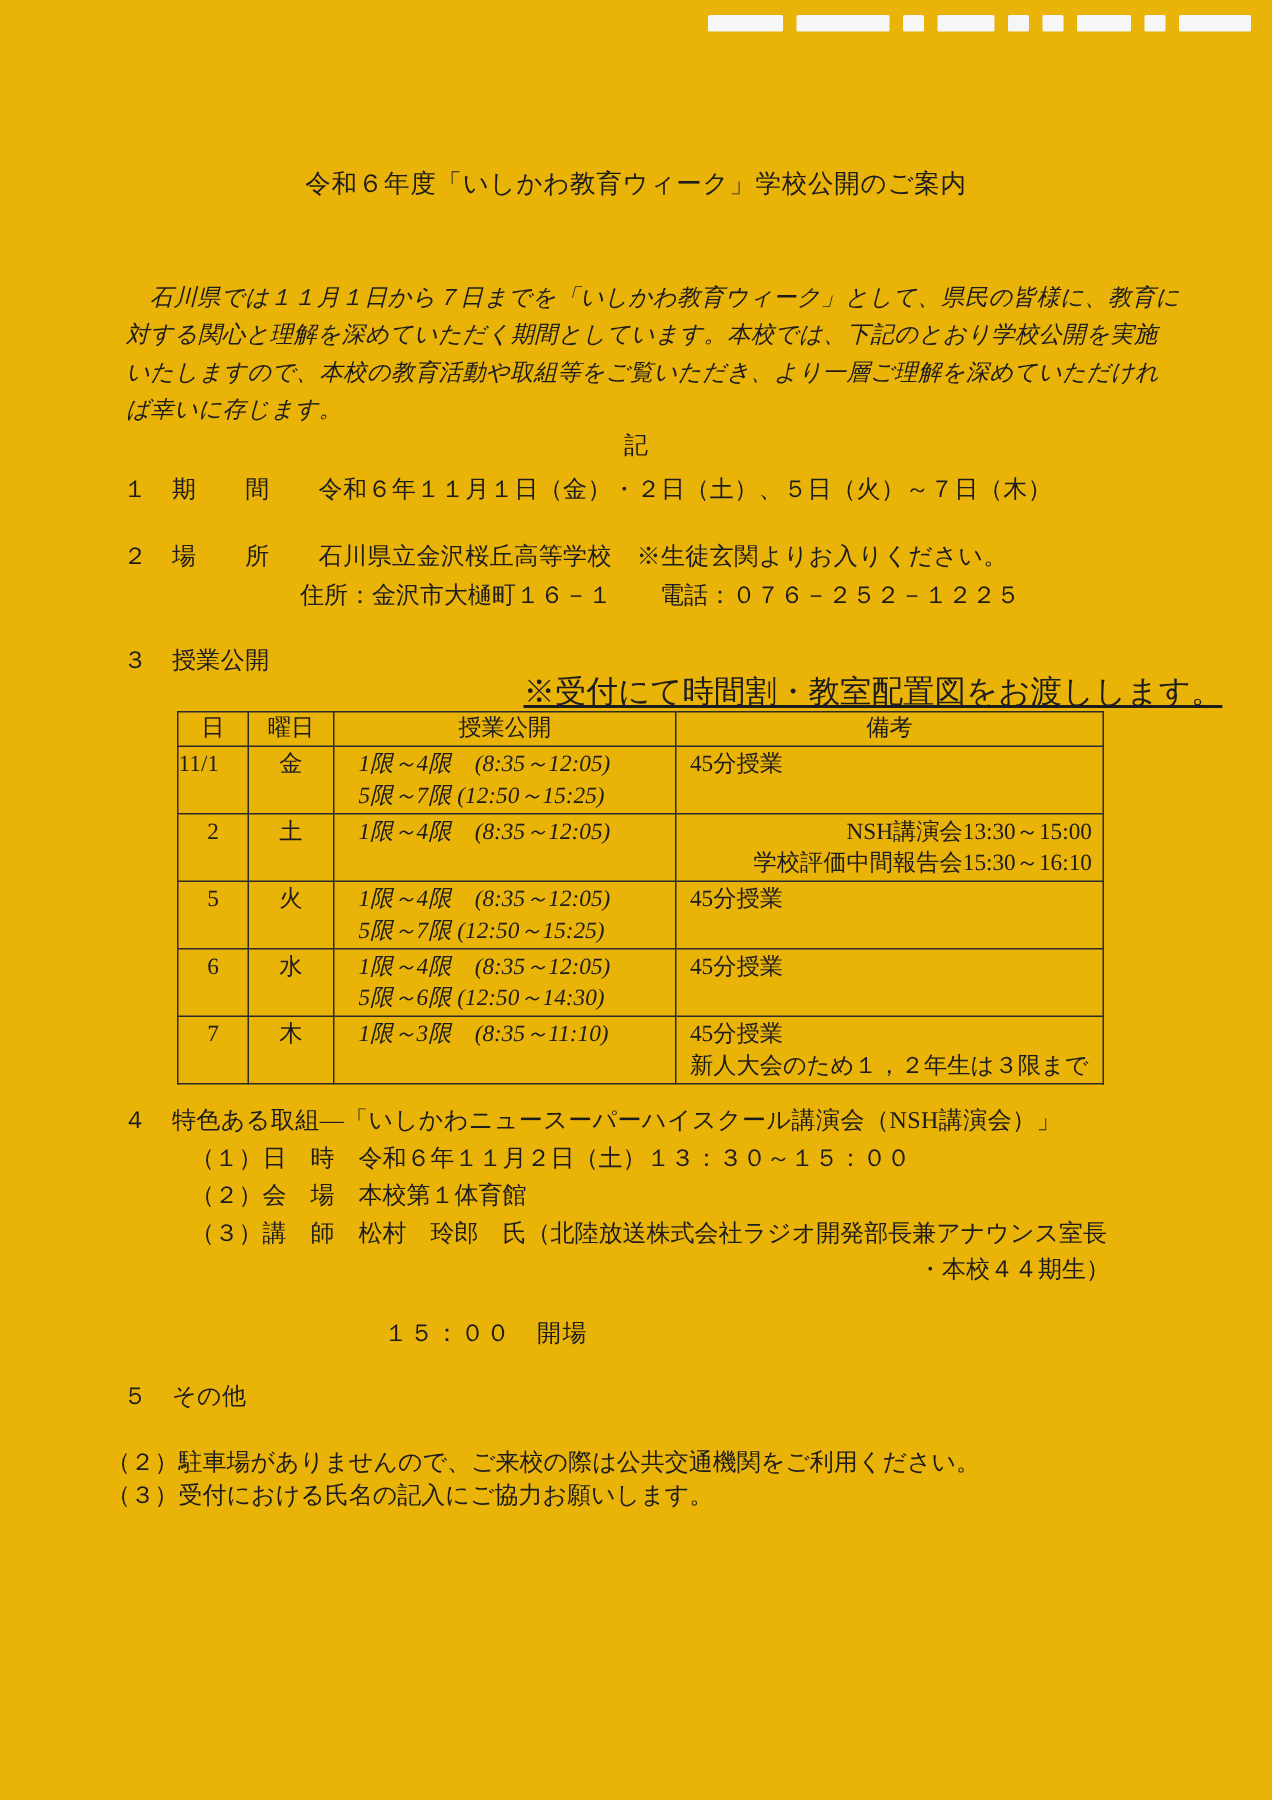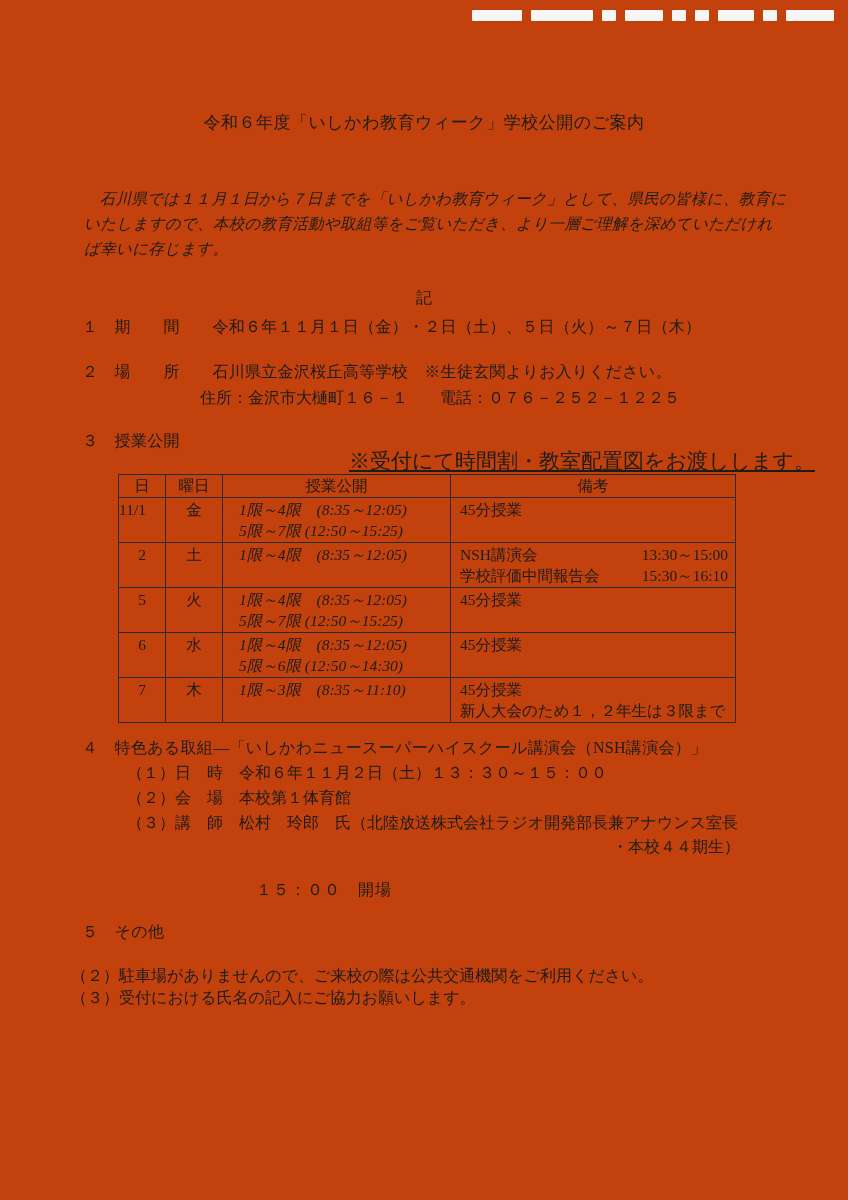--- a/index.html
+++ b/index.html
@@ -1,20 +1,20 @@
 <!DOCTYPE html>
 <html><head>
 <meta charset="utf-8">
 <style>
   html,body{margin:0;padding:0;background:#e9e9e9;}
   .page{
     position:relative;
     width:848px;height:1200px;
     margin:0 auto;
-    background:#c2410c;
+    background:#eab308;
     color:#1c1c1c;
     font-family:"Liberation Serif","DejaVu Serif",serif;
     font-size:16px;
     overflow:hidden;
   }
   .abs{position:absolute;white-space:nowrap;line-height:22px;text-align:center;}
   .centered{left:0;right:0;text-align:center;}
   
   .artifact{position:absolute;top:10px;right:14px;display:flex;gap:9px;}
   .artifact i{display:inline-block;height:11px;background:#f6f6f6;border-radius:1px;}
@@ -50,21 +50,21 @@
   .sched th{height:22px;text-align:center;padding-top:0;}
   .sched td{height:43px;}
   col.c-date{width:45px;}
   col.c-day{width:57px;}
   col.c-open{width:228px;}
   col.c-rem{width:285px;}
   td.d{ text-align:right;padding-right:19px;}
   td.w{ text-align:center;}
   td.o{ padding-left:16px;font-style:italic;}
   td.r{ padding-left:9px;padding-right:7px;}
-  .rline{display:flex;justify-content:space-between;}
+  .rline{display:flex;justify-content:flex-end;}
   .pline2{white-space:nowrap;}
 </style>
 </head>
 <body>
 
 <div class="page">
 
   <div class="artifact">
     <i style="width:50px"></i>
       <i style="width:62px"></i>
@@ -74,20 +74,21 @@
       <i style="width:14px"></i>
     <i style="width:36px"></i>
       <i style="width:14px"></i>
       <i style="width:48px"></i>
   </div>
 
   <div class="abs centered title">令和６年度「いしかわ教育ウィーク」学校公開のご案内</div>
 
   <div class="para">
     <div class="pline">　石川県では１１月１日から７日までを「いしかわ教育ウィーク」として、県民の皆様に、教育に</div>
+    <div class="pline">対する関心と理解を深めていただく期間としています。本校では、下記のとおり学校公開を実施</div>
     <div class="pline">いたしますので、本校の教育活動や取組等をご覧いただき、より一層ご理解を深めていただけれ</div>
     <div class="pline">ば幸いに存じます。</div>
   </div>
 
   <div class="abs centered ki">記</div>
 
   <div class="abs sec" style="top:316px">１　期　　間　　令和６年１１月１日（金）・２日（土）、５日（火）～７日（木）</div>
 
   <div class="abs sec" style="top:361px">２　場　　所　　石川県立金沢桜丘高等学校　※生徒玄関よりお入りください。</div>
   <div class="abs indent-addr" style="top:387px">住所：金沢市大樋町１６－１　　電話：０７６－２５２－１２２５</div>

